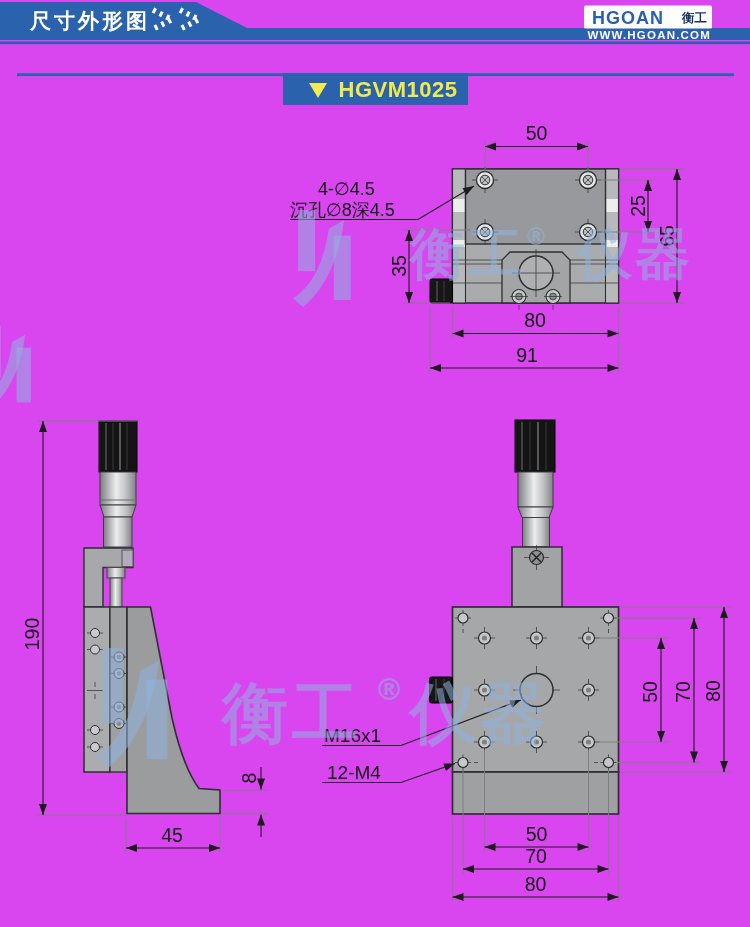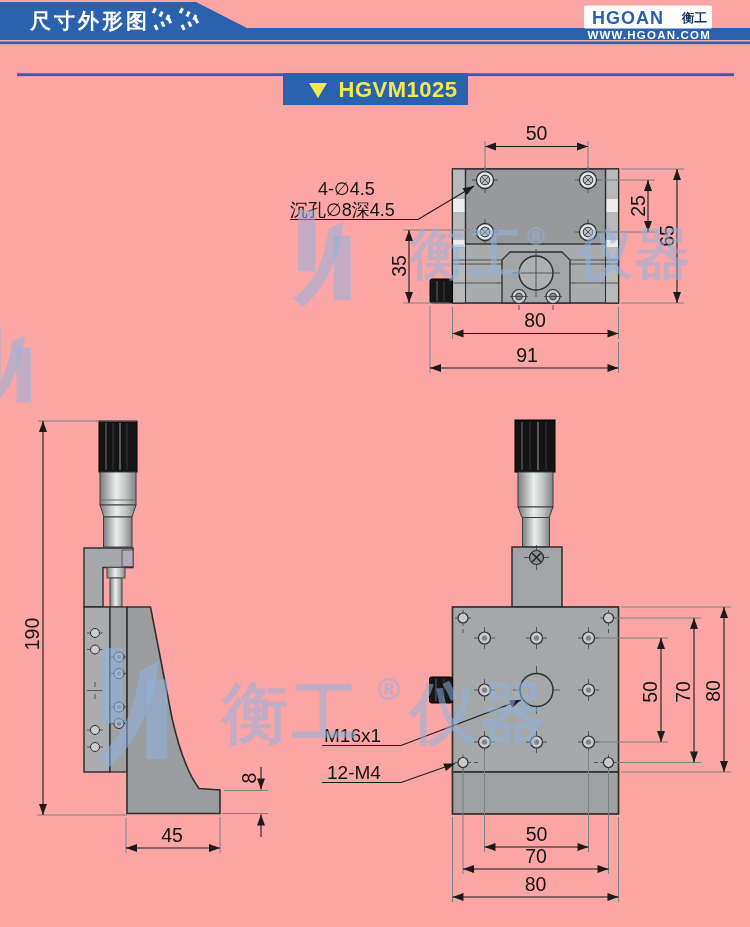--- a/index.html
+++ b/index.html
@@ -1,16 +1,16 @@
 <!DOCTYPE html>
 <html><head>
 <meta charset="utf-8">
 <style>
   html,body{margin:0;padding:0;background:#d8d8d6;}
-  .page{position:relative;width:750px;height:927px;background:#fca5a5;overflow:hidden;
+  .page{position:relative;width:750px;height:927px;background:#d946ef;overflow:hidden;
         font-family:"Liberation Sans",sans-serif;}
   .page svg{position:absolute;left:0;top:0;}
   .hdr-title{font:bold 21px "Liberation Sans",sans-serif;fill:#ffffff;letter-spacing:3px;}
   .logo-txt{font:bold 18px "Liberation Sans",sans-serif;fill:#2a5fae;letter-spacing:1px;}
   .logo-cjk{font:bold 12.5px "Liberation Sans",sans-serif;fill:#16335e;}
   .site-txt{font:bold 11.5px "Liberation Sans",sans-serif;fill:#ffffff;letter-spacing:1.2px;}
   .model-txt{font:bold 22px "Liberation Sans",sans-serif;fill:#f2ea4c;letter-spacing:.5px;}
   .dim{stroke:#1c1c1c;stroke-width:1.1;fill:none;}
   .ext{stroke:#7d7f81;stroke-width:1;fill:none;}
   .cl{stroke:#3a3c3e;stroke-width:.8;fill:none;}

